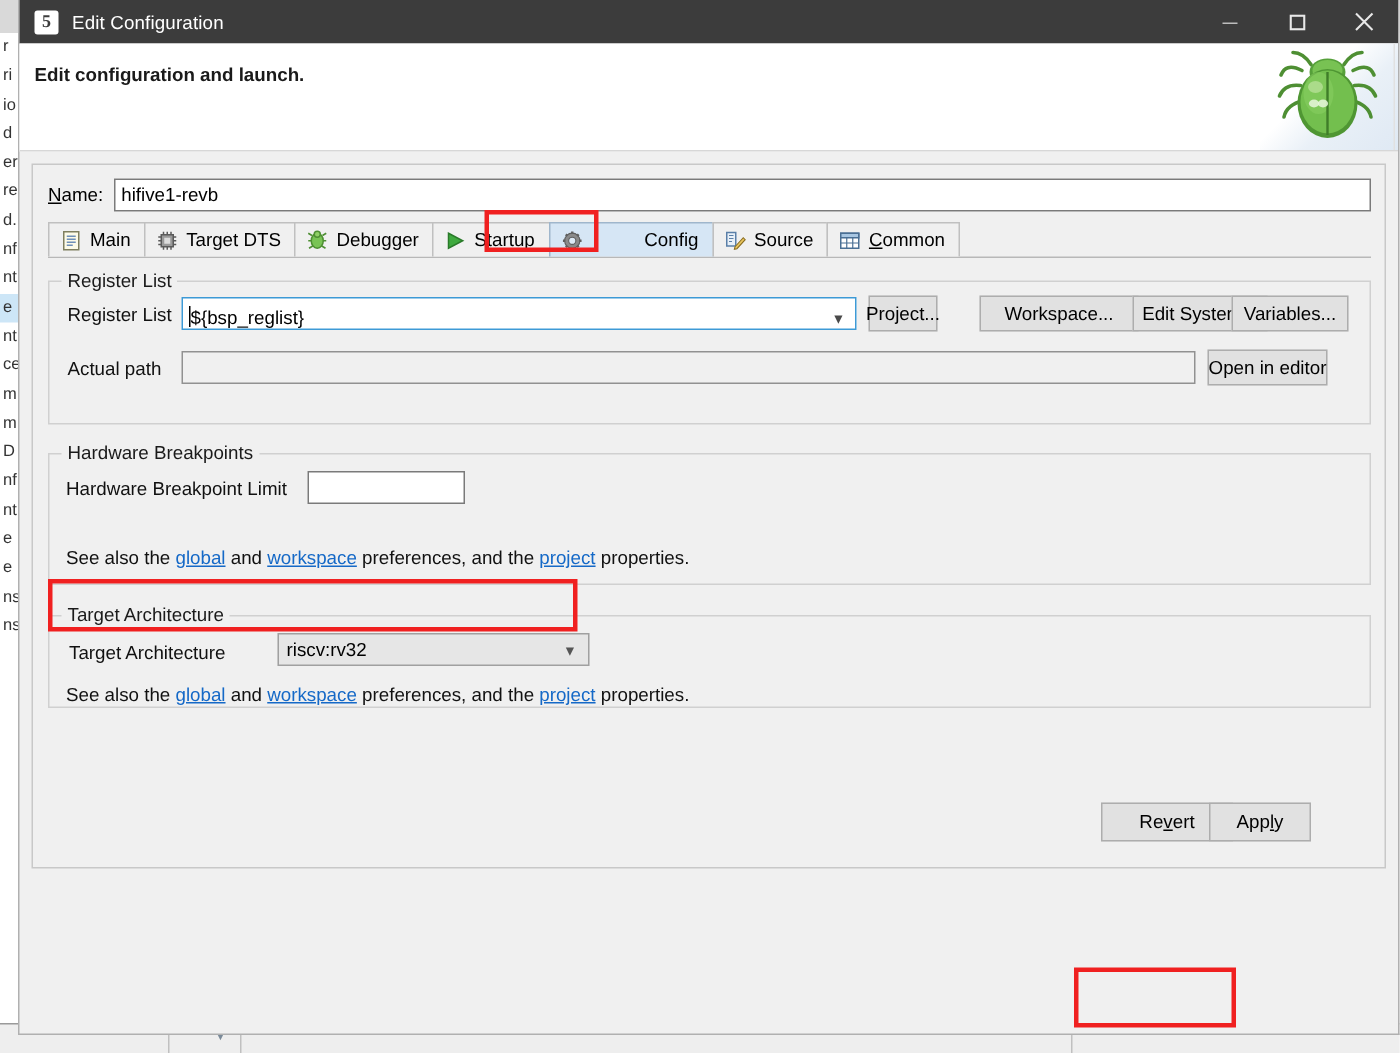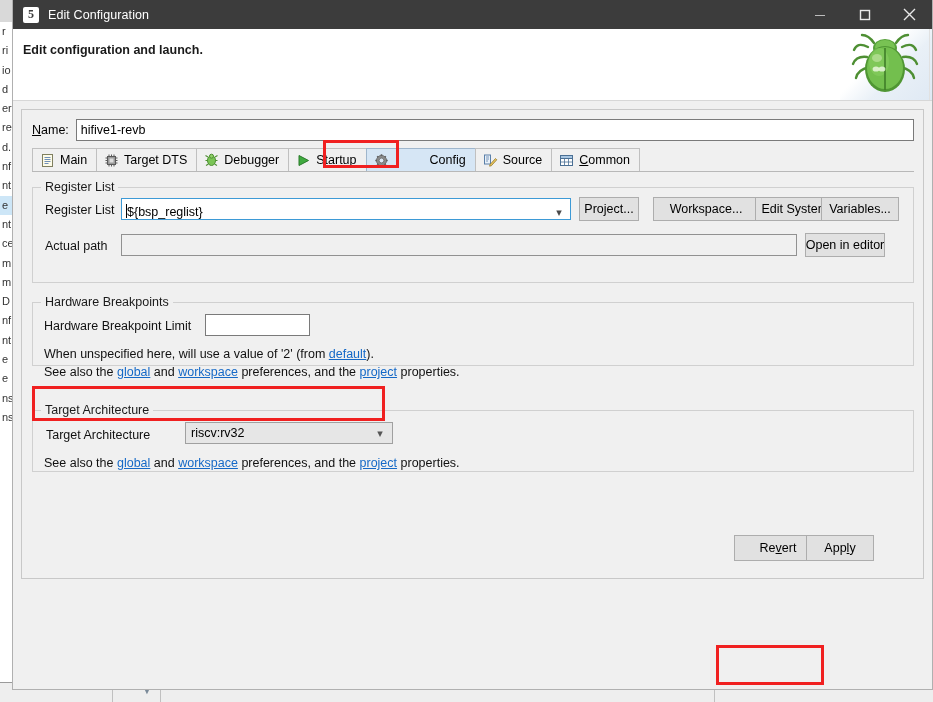--- a/index.html
+++ b/index.html
@@ -380,44 +380,41 @@
       <div class="group" style="left:10px; top:77px; width:882px; height:96px;">
         <span class="group-title">Register List</span>
 
         <span class="fld-label" style="position:absolute; left:12px; top:15px;">Register List</span>
 
         <div class="combo" style="position:absolute; left:88px; top:10px; width:450px;">
           <span class="val"><span class="caret-bar"></span><span>${bsp_reglist}</span></span>
           <span class="caret">▾</span>
         </div>
 
-        <div class="btn" style="position:absolute; left:546px; top:9px; width:60px;text-align:right;">Project...</div>
+        <div class="btn" style="position:absolute; left:546px; top:9px; width:46px;text-align:right;">Project...</div>
         <div class="btn" style="position:absolute; left:620px; top:9px; width:106px;">Workspace...</div>
         <div class="btn" style="position:absolute; left:722px; top:9px; width:90px;">Edit System...</div>
         <div class="btn" style="position:absolute; left:788px; top:9px; width:78px;">Variables...</div>
 
         <span class="fld-label" style="position:absolute; left:12px; top:51px;">Actual path</span>
 
         <div class="txtbox readonly" style="position:absolute; left:88px; top:46px; width:676px;">
           <span></span>
         </div>
 
         <div class="btn" style="position:absolute; left:772px; top:45px; width:80px;">Open in editor</div>
       </div>
 
-      <div class="group" style="left:10px; top:192px; width:882px; height:64px;">
+      <div class="group" style="left:10px; top:192px; width:882px; height:88px;">
         <span class="group-title">Hardware Breakpoints</span>
 
         <span class="fld-label" style="position:absolute; left:11px; top:16px;">Hardware Breakpoint Limit</span>
 
         <input class="txtbox" type="text" style="position: absolute; left: 172px; top: 11px; width: 105px;" value="">
 
-        <div class="desc" style="position:absolute; left:11px; top:44px;">
-          <span>When unspecified here, will use a value of '2' (from </span><span class="lnk">default</span><span>).</span>
-        </div>
 
         <div class="desc" style="position:absolute; left:11px; top:62px;">
           <span>See also the </span><span class="lnk">global</span><span> and </span><span class="lnk">workspace</span><span> preferences, and the </span><span class="lnk">project</span><span> properties.</span>
         </div>
       </div>
 
       <div class="group" style="left:10px; top:300px; width:882px; height:62px;">
         <span class="group-title">Target Architecture</span>
 
         <span class="fld-label" style="position:absolute; left:13px; top:17px;">Target Architecture</span>

